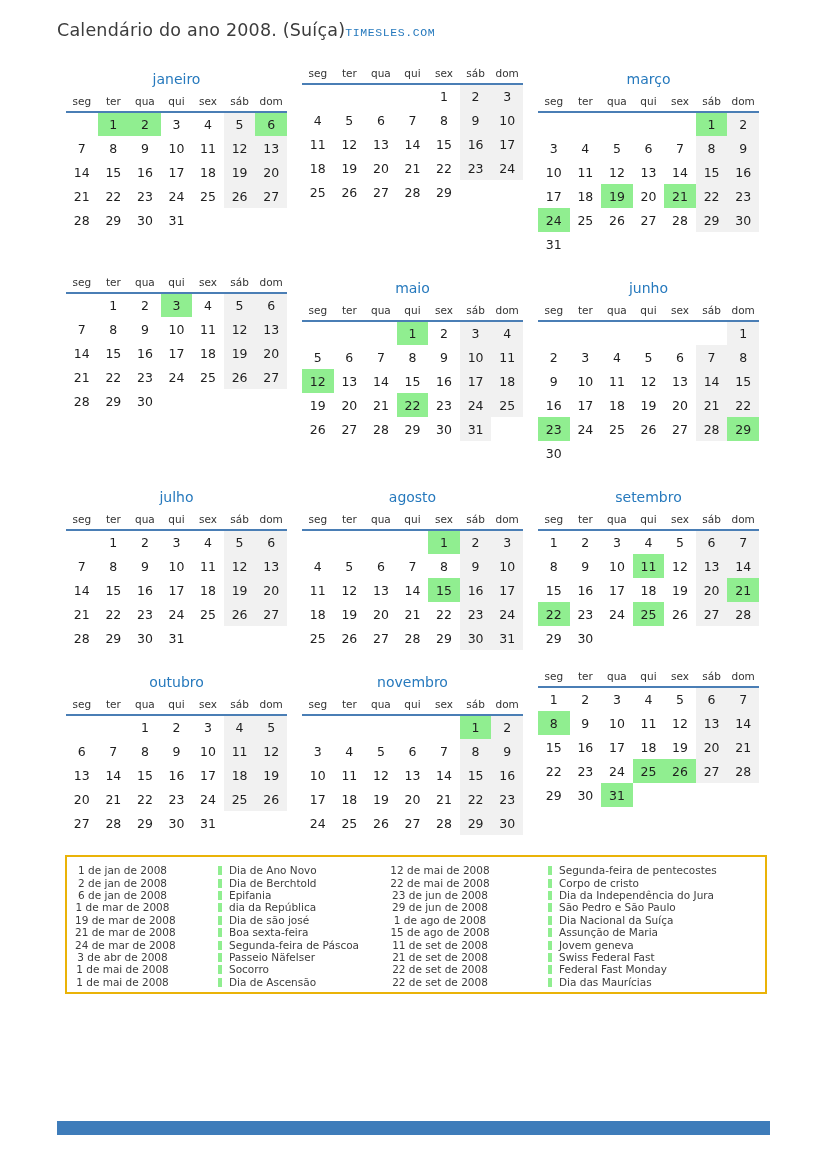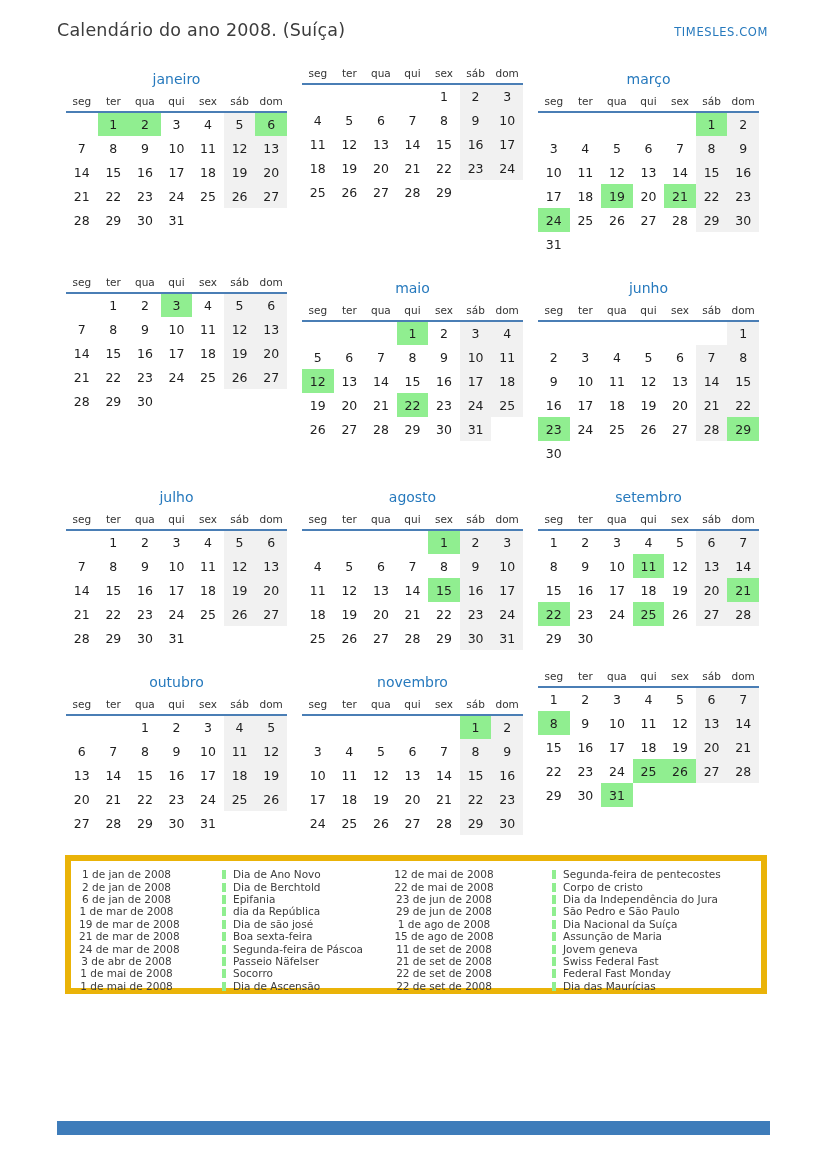--- a/index.html
+++ b/index.html
@@ -10,38 +10,38 @@
     --ink:#1f1f1f;
     --legend-ink:#3d3d3d;
   }
   *{box-sizing:border-box;}
   html,body{margin:0;padding:0;}
   body{
     width:827px;height:1169px;background:#ffffff;overflow:hidden;
     font-family:"DejaVu Sans","Liberation Sans",sans-serif;color:var(--ink);
   }
   
-  .header{display:flex;justify-content:space-between;align-items:baseline;
+  .header{display:flex;justify-content:flex-start;align-items:baseline;
     margin:20px 59px 0 57px;}
   .page-title{font-size:17.5px;font-weight:400;color:#3c3c3c;margin:0;letter-spacing:.2px;}
-  .brand{font-size:11.5px;color:var(--accent);text-decoration:none;letter-spacing:.6px;font-weight:500;}
+  .brand{font-size:11.5px;color:var(--accent);text-decoration:none;letter-spacing:.6px;font-weight:500;font-family:Liberation Mono, monospace;}
   
   .months{display:grid;grid-template-columns:repeat(3,221px);column-gap:15px;
     row-gap:20px;margin:27px 0 0 66px;align-items:start;}
   .month h2{margin:3px 0 7px;text-align:center;font-size:14px;font-weight:400;
     color:var(--accent);line-height:18px;}
   .month table{border-collapse:collapse;table-layout:fixed;width:221px;}
   .month th{width:31.5px;font-size:10.5px;font-weight:400;color:#333;
     padding:0 0 4px 0;text-align:center;}
   .month thead tr{border-bottom:2px solid var(--underline);}
   .month td{height:24px;text-align:center;font-size:12.5px;padding:0;}
   .month td.wknd{background:var(--wknd);}
   .month td.hl{background:var(--hl);}
   
-  .legend{margin:20px 0 0 65px;width:702px;height:139px;border:6px solid #eab308;
+  .legend{margin:20px 0 0 65px;width:702px;height:139px;border:2px solid #eab308;
     padding:7px 0 6px 8px;display:grid;grid-template-columns:95px 175px 190px 1fr;
     grid-auto-rows:12.4px;align-items:center;font-size:10.5px;color:var(--legend-ink);}
   .legend .date{text-align:center;white-space:nowrap;}
   .legend .holiday{white-space:nowrap;padding-left:48px;}
   .legend .holiday.col2{padding-left:13px;}
   .tick{display:inline-block;width:4px;height:9px;background:var(--hl);
     margin-right:7px;vertical-align:-1px;}
   
   .footer-bar{margin:127px 0 0 57px;width:713px;height:14px;background:#3e7cba;}
 </style>

